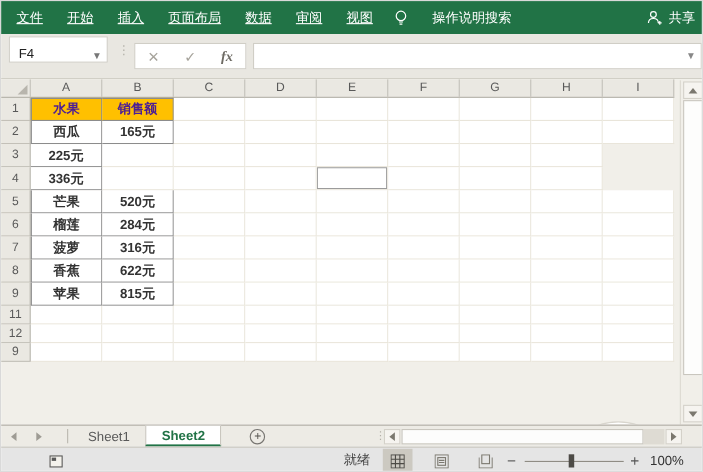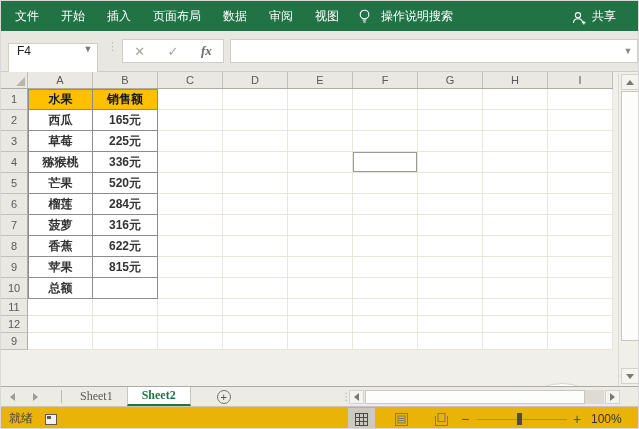--- a/index.html
+++ b/index.html
@@ -9,32 +9,32 @@
     font-family: "Liberation Sans", sans-serif; background:#fff;
     border: 1px solid #d9d9d9;
   }
   
   .ribbon {
     position:absolute; top:0; left:0; width:639px; height:30px;
     background: var(--green, #217346);
     display:flex; align-items:center; color:#fff; font-size:12px;
   }
   .ribbon-tabs { display:flex; align-items:center; height:100%; margin-left:3px; }
-  .rtab { padding:12px 11px; height:100%; display:flex; align-items:center; cursor:pointer; white-space:nowrap; }
-  .tellme { display:flex; align-items:center; margin-left:8px; gap:10px; }
-  .share { display:flex; align-items:flex-end; gap:5px; margin-left:auto; margin-right:24px; }
+  .rtab { padding:12px 11px; height:100%; display:flex; align-items:center; cursor:pointer; white-space:nowrap;text-decoration:underline; }
+  .tellme { display:flex; align-items:center; margin-left:8px; gap:22px; }
+  .share { display:flex; align-items:center; gap:5px; margin-left:auto; margin-right:8px; }
   .ricon { display:flex; align-items:center; }
   
   .fbar {
     position:absolute; top:30px; left:0; width:639px; height:41px;
     background:#e9e7e1; border-bottom:1px solid #cfccc4;
   }
   .namebox {
-    position:absolute; left:7px; top:12px; width:90px; height:36px;
-    background:#fff; border:1px solid #d0cec6; display:flex; align-items:flex-start;
+    position:absolute; left:7px; top:2px; width:90px; height:24px;
+    background:#fff; border:1px solid #d0cec6; display:flex; align-items:flex-end;
     font-size:12px; color:#222;
   }
   .namebox .nbval { padding-left:8px; flex:1; }
   .namebox .nbarrow { width:18px; text-align:center; color:#777; font-size:9px; }
   .fdots { position:absolute; left:106px; top:13px; color:#b3b0a8; font-size:11px; letter-spacing:0; line-height:5px; }
   .fbtns {
     position:absolute; left:121px; top:8px; width:102px; height:24px;
     background:#fff; border:1px solid #d0cec6; display:flex;
   }
   .fbtn { flex:1; display:flex; align-items:center; justify-content:center; font-size:13px; color:#a6a39b; cursor:pointer; }
@@ -70,21 +70,21 @@
     cursor:pointer;
   }
   .cell {
     width:65px; background:#fff; border-right:1px solid #e9e5da; border-bottom:1px solid #e9e5da;
     font-size:12px; color:#333; text-align:center; display:flex; align-items:center; justify-content:center;
     overflow:hidden; white-space:nowrap; cursor:cell; font-weight:600;
   }
   .cell.tb { border-right-color:#8c8c8c; border-bottom-color:#8c8c8c; }
   .cell.tb-l { border-left:1px solid #8c8c8c; }
   .cell.tb-t { border-top:1px solid #8c8c8c; }
-  .cell.hdrfill { background: var(--hdrfill, #FFC000); color:#0f172a; font-weight:bold; }
+  .cell.hdrfill { background: var(--hdrfill, #FFC000); color:#4c1d95; font-weight:bold; }
   .cell.sel { box-shadow: inset 0 0 0 1px #9b9b9b; }
   
   .wmark {
     position:absolute; left:509px; top:311px; width:104px; height:104px;
     background:#fff; border:1px solid #d8d5cd; border-radius:50%;
     display:flex; align-items:center; justify-content:center; z-index:3;
   }
   
   .vscroll {
     position:absolute; top:72px; left:617px; width:22px; height:313px;
@@ -117,22 +117,22 @@
     color:#55534e; font-size:11px; line-height:10px; cursor:pointer;
   }
   .tdots { position:absolute; left:340px; color:#b3b0a8; font-size:10px; line-height:4px; }
   .hs-btn { position:absolute; top:3px; width:15px; height:14px; background:#f6f4f0; border:1px solid #d4d1c9; display:flex; align-items:center; justify-content:center; cursor:pointer; }
   .hs-left { left:348px; } .hs-right { left:604px; }
   .hs-track { position:absolute; left:364px; top:3px; width:239px; height:14px; background:#dedbd3; }
   .hs-thumb { position:absolute; left:364px; top:3px; width:220px; height:14px; background:#fdfdfc; border:1px solid #c9c6be; cursor:grab; }
   
   .statusbar {
     position:absolute; top:405px; left:0; width:639px; height:24px;
-    background:#eab308; border-top:1px solid #c9c6be;
-    display:flex; align-items:center; z-index:6; font-size:12px; color:#444;
+    background:#e5e5e5; border-top:1px solid #c9c6be;
+    display:flex; align-items:center; z-index:6; font-size:12px; color:#444;justify-content:center;
   }
   .ready { margin-left:8px; }
   .macroicon { position:absolute; left:44px; top:7px; width:12px; height:11px; border:1px solid #595959; background:#f4f2ec; cursor:pointer; }
   .macroicon::before { content:""; position:absolute; left:1px; top:1px; width:4px; height:3px; background:#595959; }
   .viewbtns { position:absolute; left:347px; top:0; height:24px; display:flex; align-items:center; gap:13px; }
   .vbtn { width:27px; height:22px; display:flex; align-items:center; justify-content:center; cursor:pointer; }
   .vbtn.active { background:#ccc9c1; }
   .zminus { position:absolute; left:460px; color:#555; font-size:14px; cursor:pointer; }
   .ztrack { position:absolute; left:476px; top:12px; width:90px; height:1px; background:#8f8c84; }
   .zthumb { position:absolute; left:516px; top:6px; width:5px; height:12px; background:#4d4b46; cursor:grab; }
@@ -227,33 +227,31 @@
           <div class="cell"></div>
           <div class="cell"></div>
           <div class="cell"></div>
           <div class="cell"></div>
           <div class="cell"></div>
           <div class="cell"></div>
           <div class="cell"></div>
         </div>
         <div class="grow tall">
           <div class="rowh">3</div>
-          <div class="cell tb tb-l">草莓</div>
           <div class="cell tb">225元</div>
           <div class="cell"></div>
           <div class="cell"></div>
           <div class="cell"></div>
           <div class="cell"></div>
           <div class="cell"></div>
           <div class="cell"></div>
           <div class="cell"></div>
         </div>
         <div class="grow tall">
           <div class="rowh">4</div>
-          <div class="cell tb tb-l">猕猴桃</div>
           <div class="cell tb">336元</div>
           <div class="cell"></div>
           <div class="cell"></div>
           <div class="cell"></div>
           <div class="cell sel"></div>
           <div class="cell"></div>
           <div class="cell"></div>
           <div class="cell"></div>
         </div>
         <div class="grow tall">
@@ -309,32 +307,20 @@
           <div class="cell tb tb-l">苹果</div>
           <div class="cell tb">815元</div>
           <div class="cell"></div>
           <div class="cell"></div>
           <div class="cell"></div>
           <div class="cell"></div>
           <div class="cell"></div>
           <div class="cell"></div>
           <div class="cell"></div>
         </div>
-        <div class="grow tall">
-          <div class="rowh">10</div>
-          <div class="cell tb tb-l">总额</div>
-          <div class="cell tb"></div>
-          <div class="cell"></div>
-          <div class="cell"></div>
-          <div class="cell"></div>
-          <div class="cell"></div>
-          <div class="cell"></div>
-          <div class="cell"></div>
-          <div class="cell"></div>
-        </div>
         <div class="grow short">
           <div class="rowh">11</div>
           <div class="cell"></div>
           <div class="cell"></div>
           <div class="cell"></div>
           <div class="cell"></div>
           <div class="cell"></div>
           <div class="cell"></div>
           <div class="cell"></div>
           <div class="cell"></div>
@@ -381,21 +367,21 @@
   </div>
 
   <div class="tabbar">
     <div class="tnav">
         <span class="tri-left"></span>
       </div>
     <div class="tnav">
         <span class="tri-right"></span>
       </div>
     <div class="tsep"></div>
-    <div style="display:flex; height:100%; align-items:flex-start;font-family:Liberation Serif, serif;">
+    <div style="display:flex; height:100%; align-items:flex-start;">
         <div class="stab">Sheet1</div>
         <div class="stab active">Sheet2</div>
       </div>
     <div class="addsheet">
         <span>+</span>
       </div>
     <div class="tdots">⋮</div>
     <div class="hs-btn hs-left">
         <span class="tri-left"></span>
       </div>

